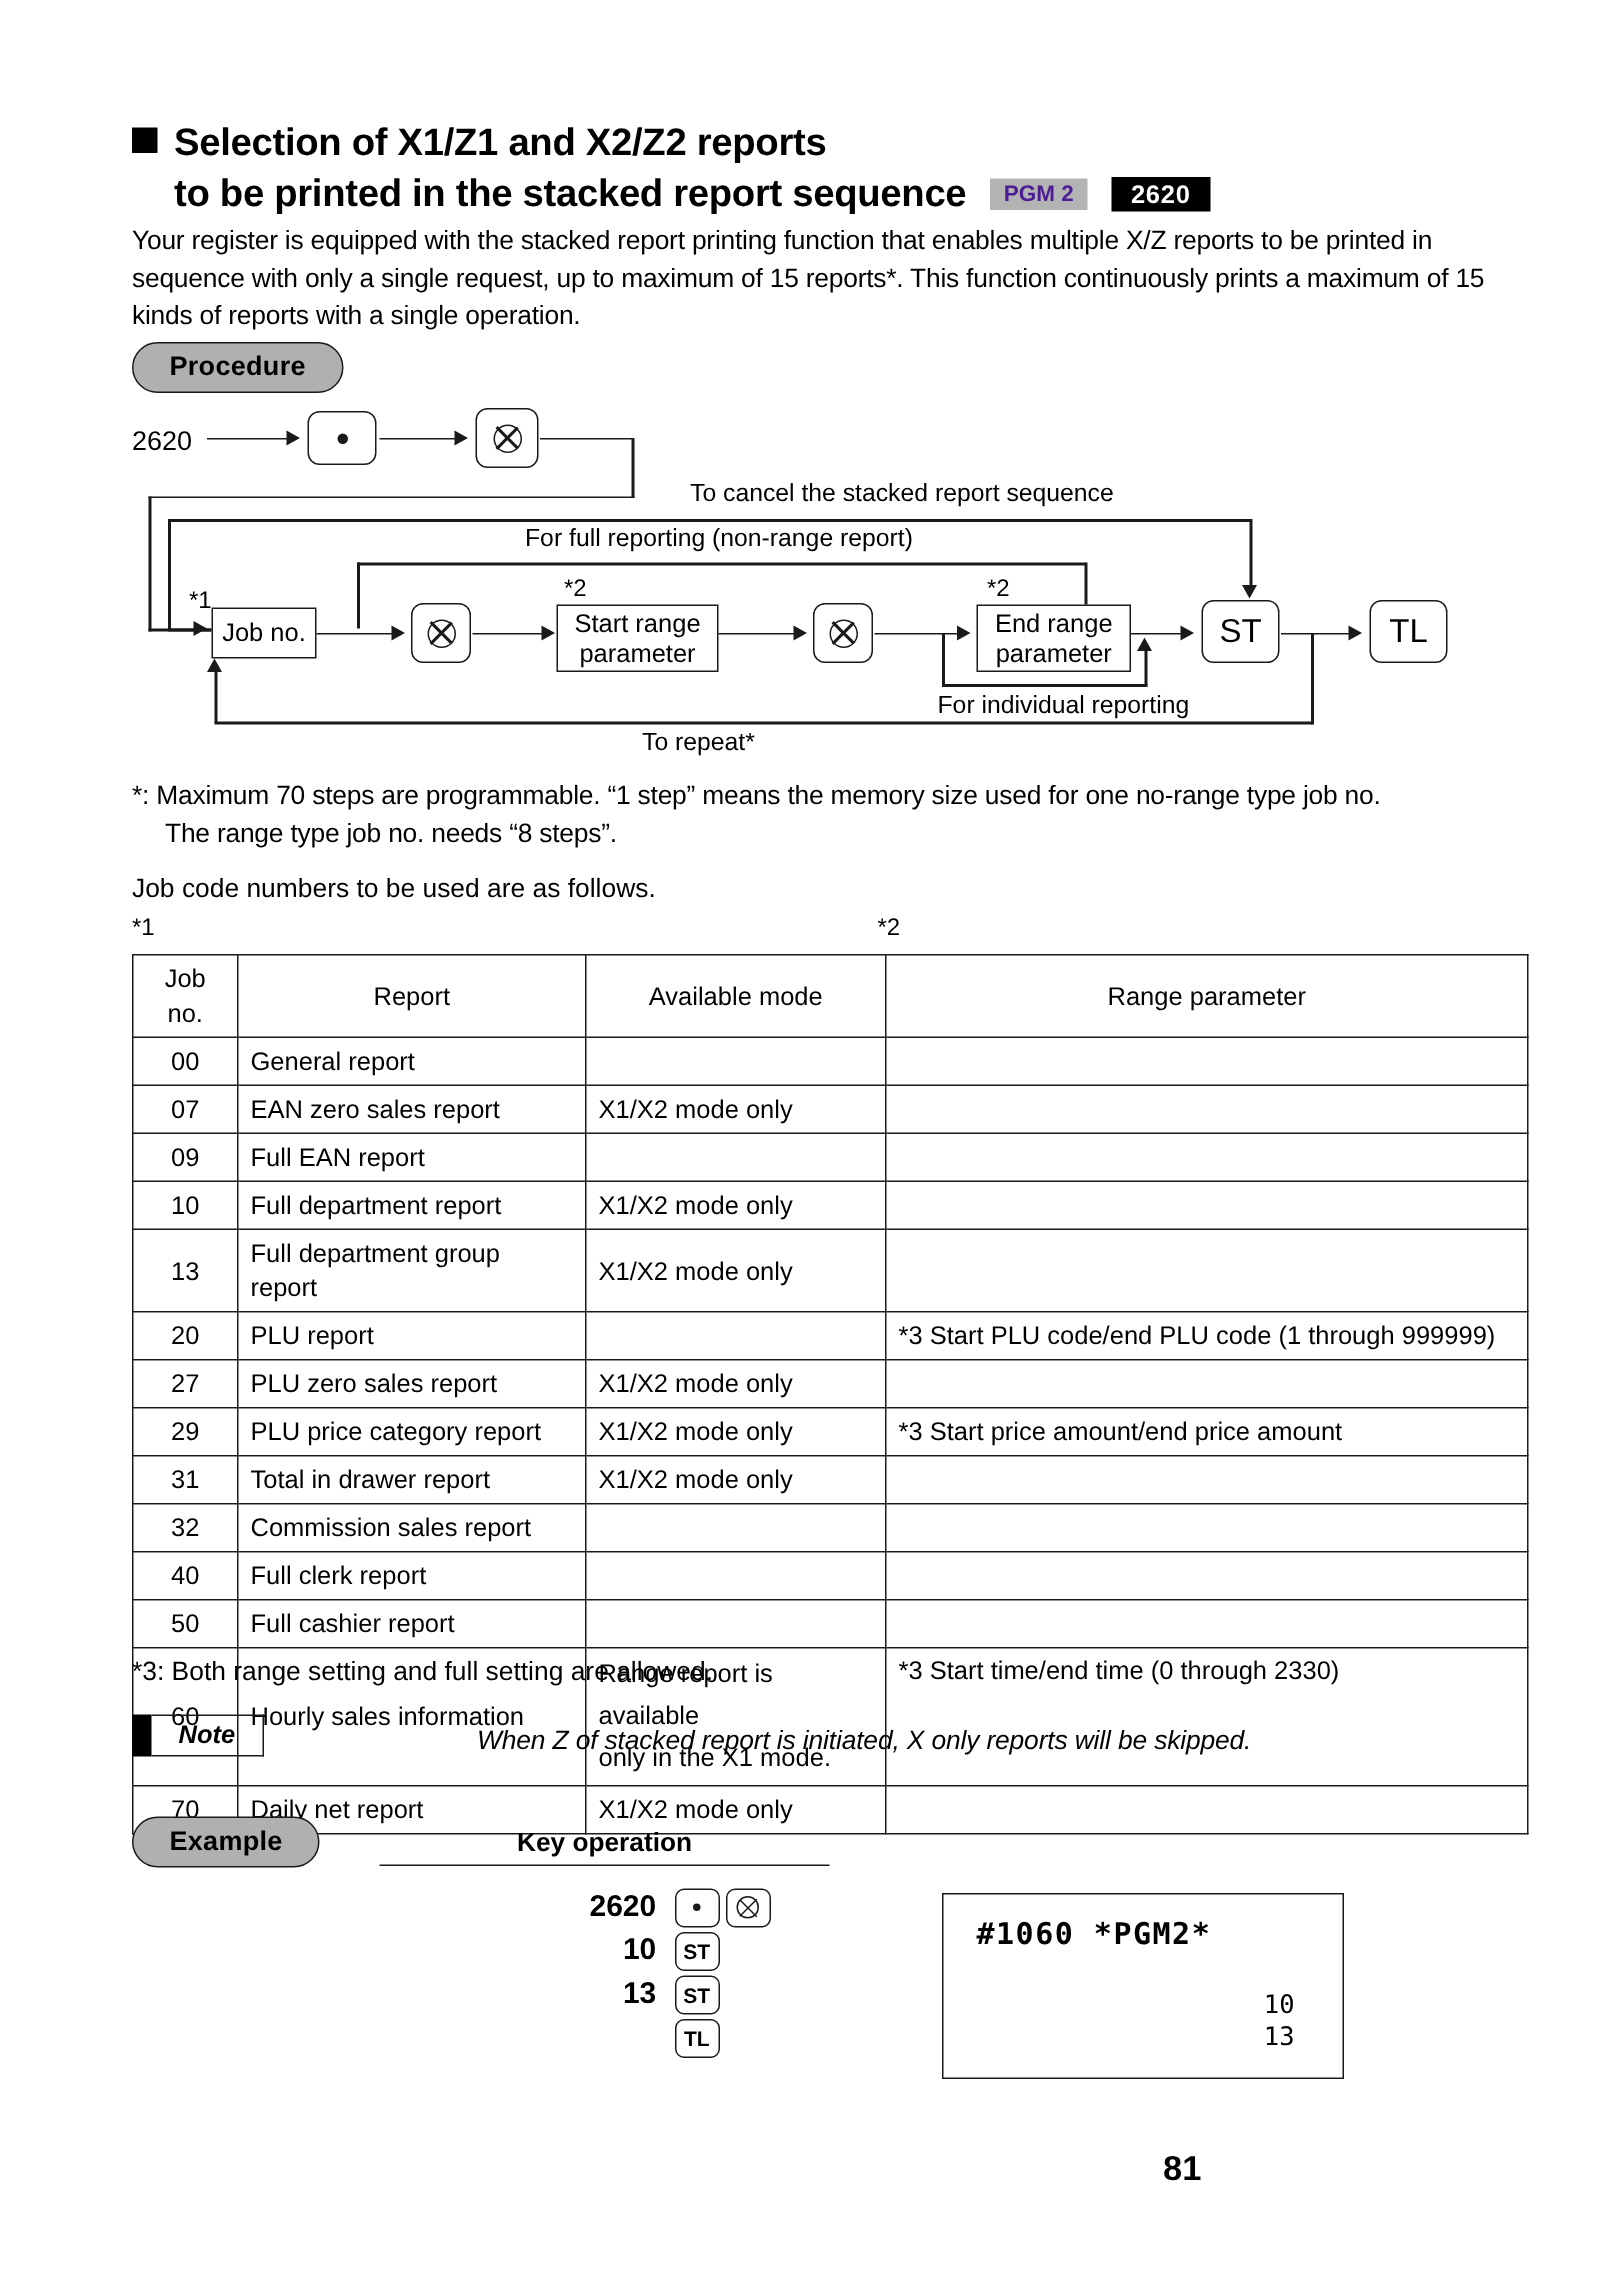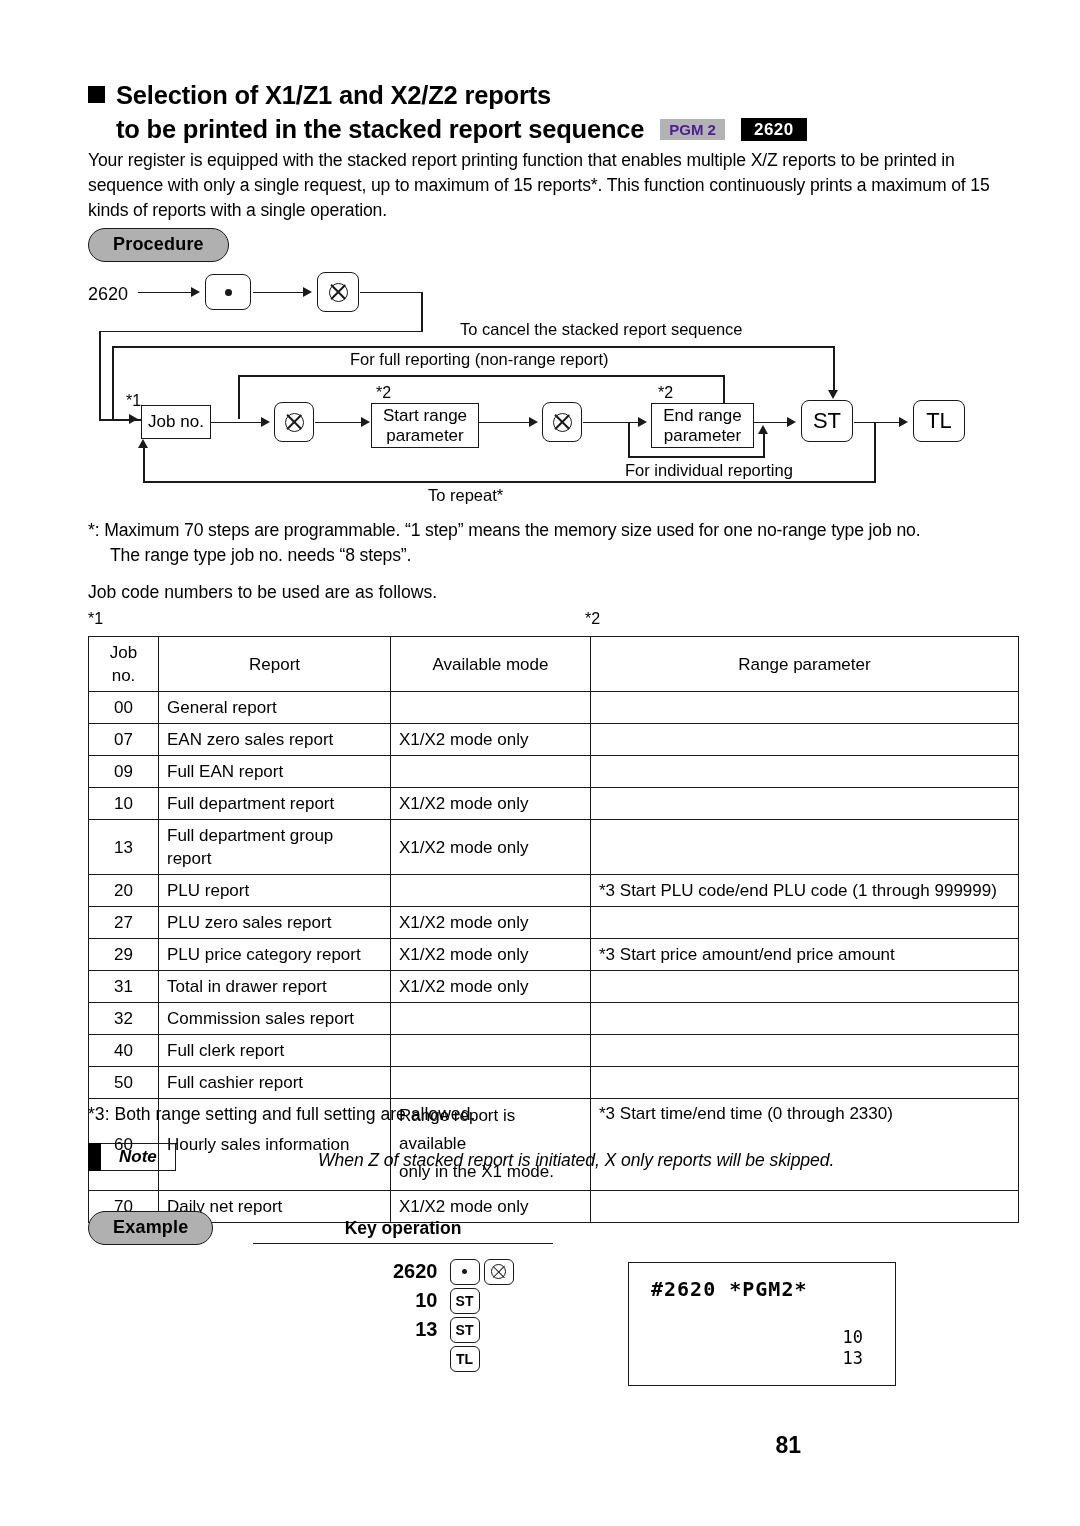--- a/index.html
+++ b/index.html
@@ -430,19 +430,19 @@
     <div class="kop-row" style="padding-right:34px;">
       <span class="kop-num">13</span>
       <span class="kbtn">ST</span>
     </div>
     <div class="kop-row" style="padding-right:34px;">
       <span class="kbtn">TL</span>
     </div>
   </div>
 
   <div class="receipt">
-    <div class="rcp-top">#2620 *PGM2*</div>
+    <div class="rcp-top">#1060 *PGM2*</div>
     <div class="rcp-num" style="margin-top:26px;">10</div>
     <div class="rcp-num">13</div>
   </div>
 
   <div class="pagenum">81</div>
 </div>
 
 </body></html>

